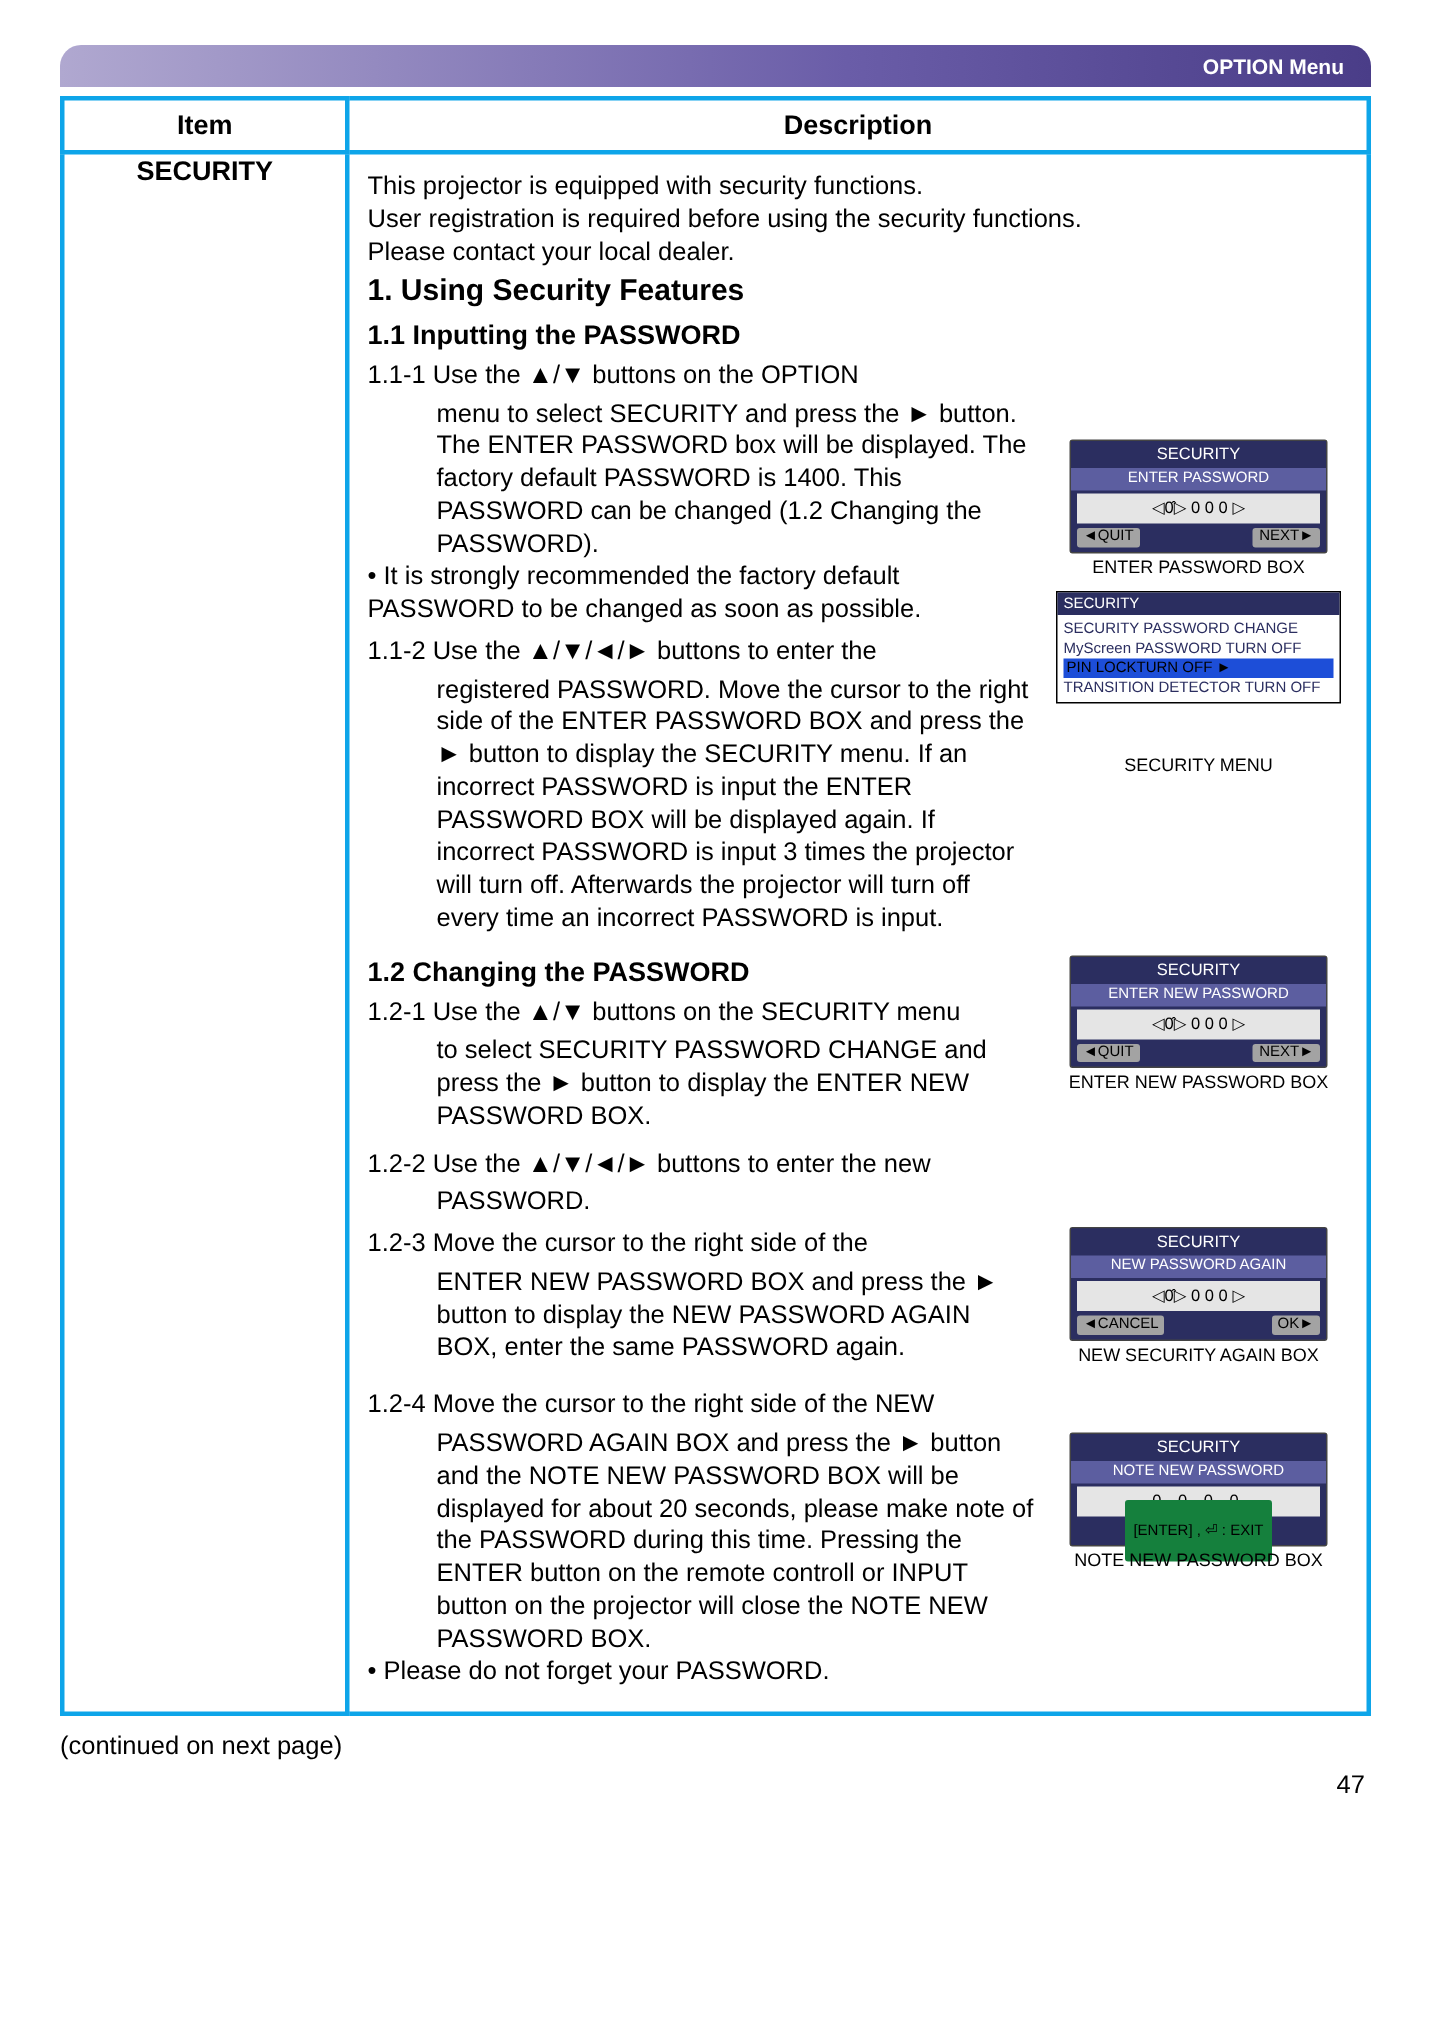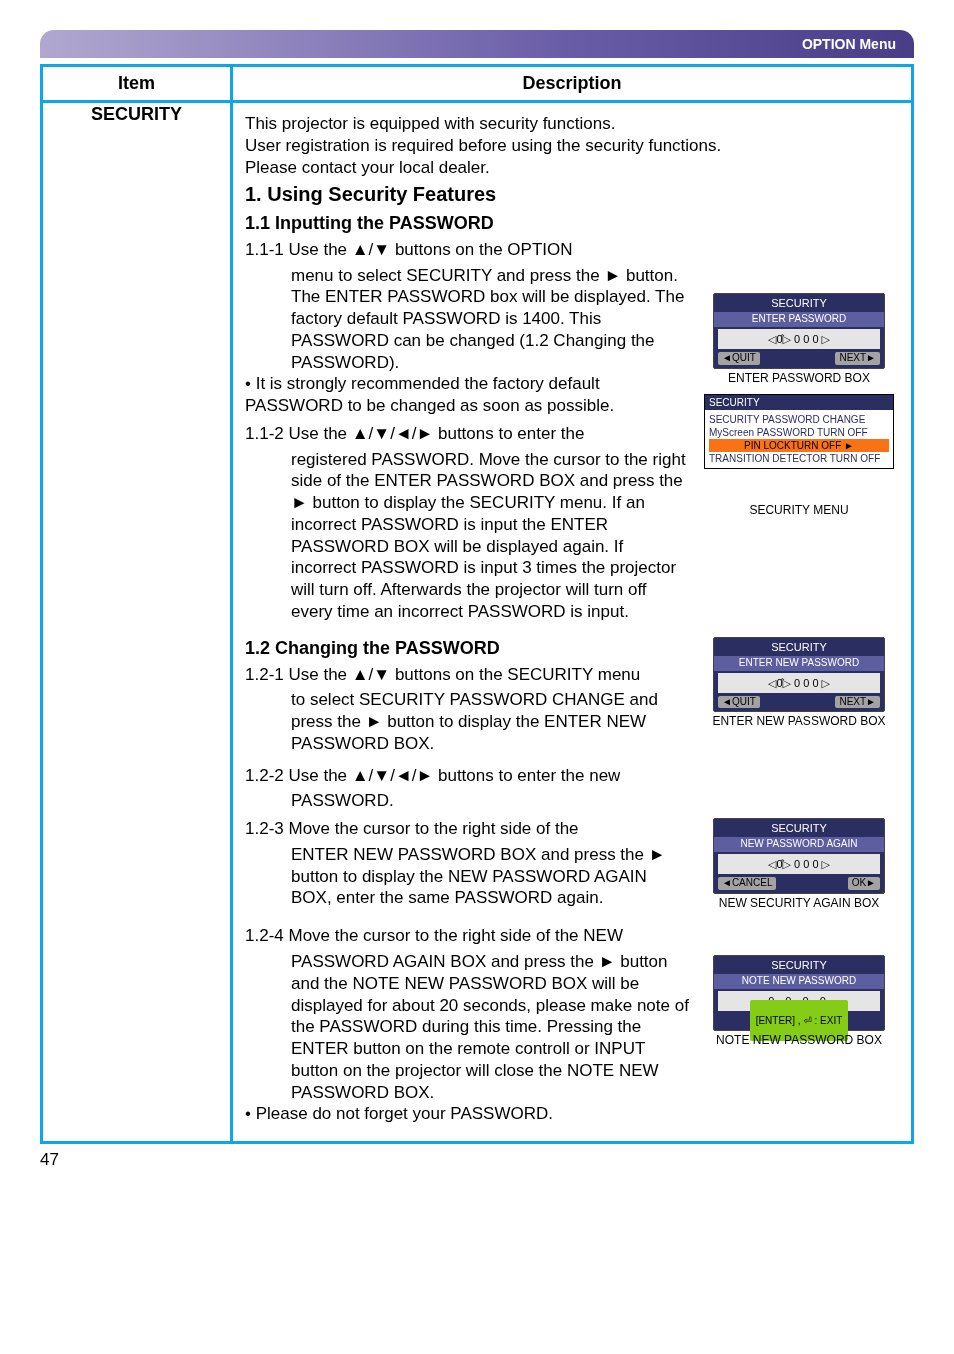--- a/index.html
+++ b/index.html
@@ -92,24 +92,24 @@
     color: #2b2e60;
     font-family: "Arial Narrow", Arial, sans-serif;
     font-size: 10px;
     width: 180px;
     margin: 0 auto 2px auto;
     padding: 3px 4px;
     text-align: left;
     line-height: 1.3;
   }
   .osd2 .hdr { background:#2b2e60; color:#fff; padding:1px 4px; margin:-3px -4px 3px -4px;}
-  .osd2 .hl { background: #f97316; color:#000; display:flex; justify-content:center; padding:0 2px;}
+  .osd2 .hl { background: #1d4ed8; color:#000; display:flex; justify-content:flex-start; padding:0 2px;}
   .ptr { font-family: Arial; }
   .cont { font-size: 17px; margin-top: 10px; }
-  .pagenum { text-align: left; font-size: 17px; margin-top: 6px; padding-right: 4px;}
+  .pagenum { text-align: right; font-size: 17px; margin-top: 6px; padding-right: 4px;}
   .note-osd .body-w { letter-spacing: 4px; }
 </style>
 </head>
 <body>
 
 <div class="page">
   <div class="header-bar">
     <span>OPTION Menu</span>
   </div>
 
@@ -215,25 +215,26 @@
             <p class="step">1.2-4 Move the cursor to the right side of the NEW</p>
             <span class="step-body">PASSWORD AGAIN BOX and press the ► button and the NOTE NEW PASSWORD BOX will be displayed for about 20 seconds, please make note of the PASSWORD during this time. Pressing the ENTER button on the remote controll or INPUT button on the projector will close the NOTE NEW PASSWORD BOX.</span>
             <p>• Please do not forget your PASSWORD.</p>
           </div>
           <div class="right">
             <div style="height:30px;"></div>
             <div class="osd note-osd">
               <div class="title-t">SECURITY</div>
               <div class="title-s">NOTE NEW PASSWORD</div>
               <div class="body-w">0  0  0  0</div>
-              <div style="text-align:center;"><span class="ql" style="background:#84cc16;color:#000;padding:15px 6px;border-radius:2px;font-size:10px;">[ENTER] , ⏎ : EXIT</span></div>
+              <div style="text-align:center;"><span class="ql" style="background:#15803d;color:#000;padding:15px 6px;border-radius:2px;font-size:10px;">[ENTER] , ⏎ : EXIT</span></div>
             </div>
             <div class="caption">NOTE NEW PASSWORD BOX</div>
           </div>
         </div>
 
       </td>
     </tr>
   </tbody>
     </table>
 
+  <div class="cont">(continued on next page)</div>
   <div class="pagenum">47</div>
 </div>
 
 </body></html>

